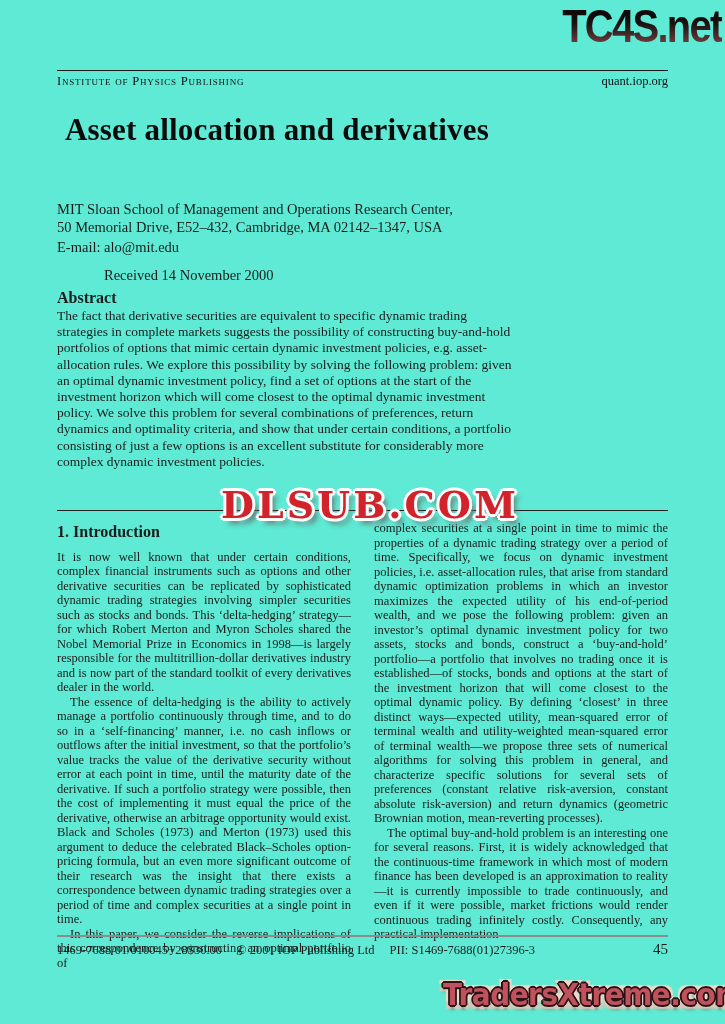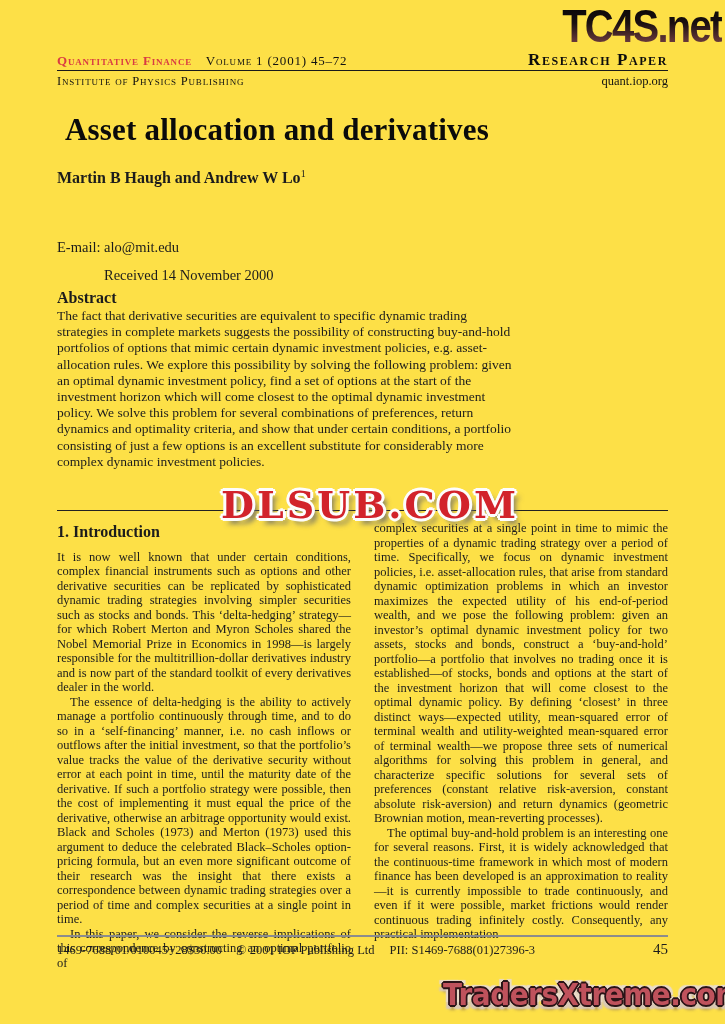--- a/index.html
+++ b/index.html
@@ -1,18 +1,18 @@
 <!DOCTYPE html>
 <html><head>
 <meta charset="utf-8">
 <style>
   html,body { margin:0; padding:0; background:#e8e8e8; }
   .page {
     position:relative; width:725px; height:1024px; margin:0 auto;
-    background:#fde047; overflow:hidden;
+    background:#5eead4; overflow:hidden;
     font-family:"Liberation Serif", serif; color:#1c1c1c;
   }
   .content { position:absolute; left:57px; top:0; width:611px; height:1024px; }
 
   
   .mast-row1 { position:absolute; top:50px; left:0; right:0; display:flex; justify-content:space-between; align-items:baseline; }
   .journal-line { font-size:13px; font-variant:small-caps; letter-spacing:0.8px; white-space:nowrap; }
   .journal-name { color:#d93b43; font-weight:600; margin-right:10px; }
   .journal-volume { color:#111; }
   .research-paper { font-size:17px; font-weight:bold; font-variant:small-caps; letter-spacing:1.6px; color:#0d0d0d; white-space:nowrap; }
@@ -83,35 +83,31 @@
 </style>
 </head>
 <body>
 
 <div class="page">
 
   <div class="wm-tc4s">TC4S.net</div>
 
   <div class="content">
 
-    <div class="mast-row1">
-      <div class="journal-line">
-        <span class="journal-name">Quantitative Finance</span>
-        <span class="journal-volume">Volume 1 (2001) 45–72</span>
-      </div>
-      <div class="research-paper">Research Paper</div>
-    </div>
     <div class="mast-rule"></div>
     <div class="mast-row2">
       <div class="publisher">Institute of Physics Publishing</div>
       <div class="website">quant.iop.org</div>
     </div>
 
     <h1 class="article-title" style="margin:8px;">Asset allocation and derivatives</h1>
-    <div class="authors"><span>Martin B Haugh and Andrew W Lo</span><sup>1</sup></div>
+    <div class="affiliation">
+      <div>MIT Sloan School of Management and Operations Research Center,</div>
+      <div>50 Memorial Drive, E52–432, Cambridge, MA 02142–1347, USA</div>
+    </div>
     <div class="email-line">E-mail: alo@mit.edu</div>
     <div class="received">Received 14 November 2000</div>
     <div class="abstract-head">Abstract</div>
     <div class="abstract-text">The fact that derivative securities are equivalent to specific dynamic trading strategies in complete markets suggests the possibility of constructing buy-and-hold portfolios of options that mimic certain dynamic investment policies, e.g. asset-allocation rules. We explore this possibility by solving the following problem: given an optimal dynamic investment policy, find a set of options at the start of the investment horizon which will come closest to the optimal dynamic investment policy. We solve this problem for several combinations of preferences, return dynamics and optimality criteria, and show that under certain conditions, a portfolio consisting of just a few options is an excellent substitute for considerably more complex dynamic investment policies.</div>
 
     <div class="section-divider"></div>
 
     <div class="columns">
       <div class="col">
         <h2 class="intro-heading">1. Introduction</h2>

